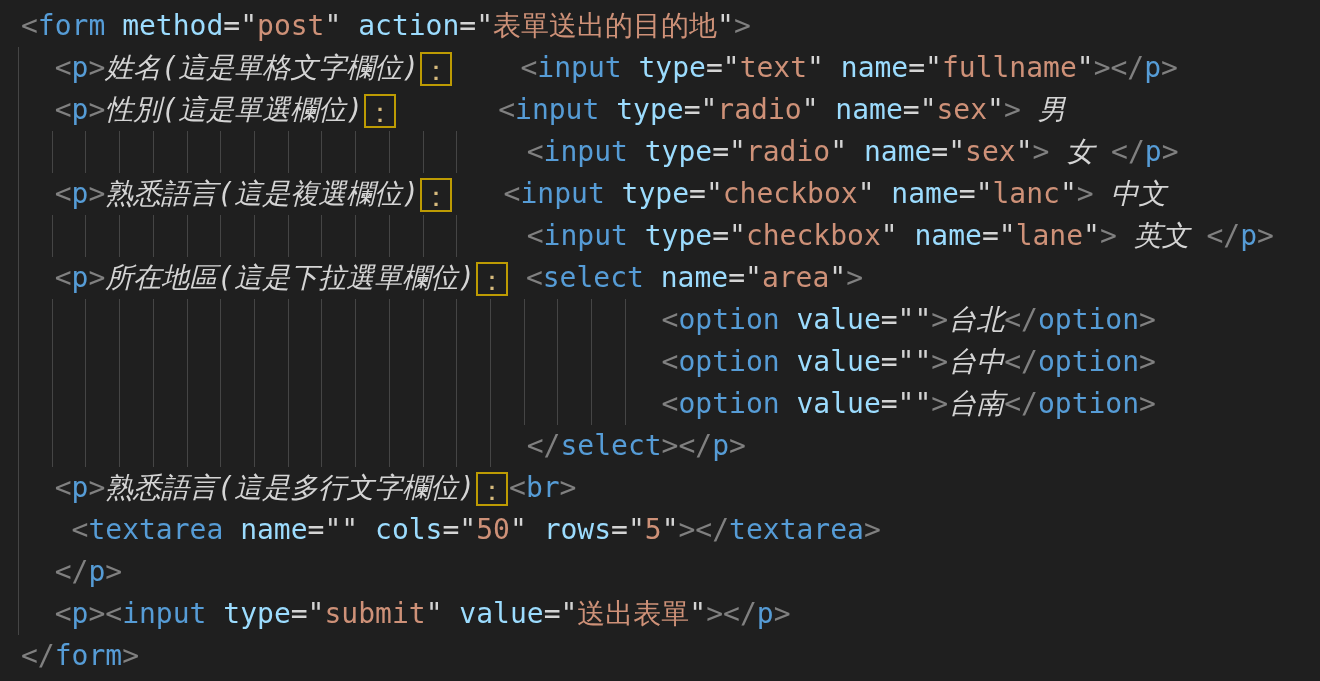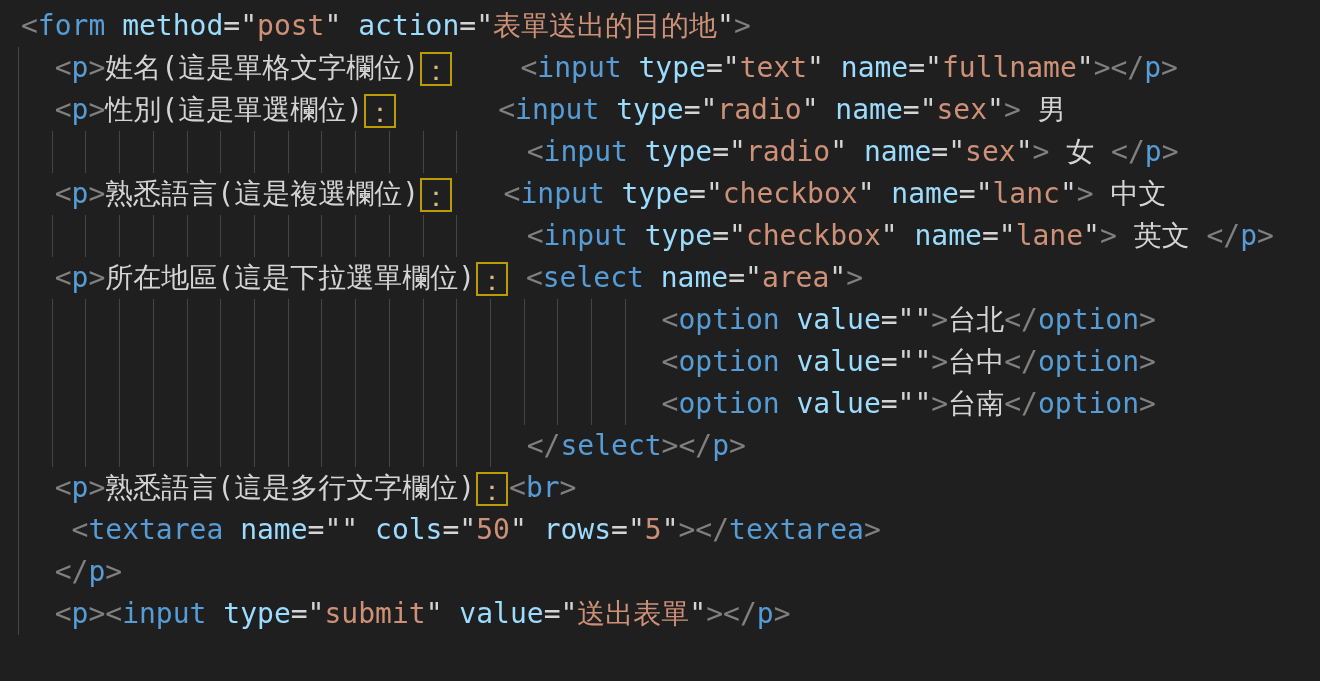--- a/index.html
+++ b/index.html
@@ -29,21 +29,21 @@
     top: 0; bottom: 0;
     width: 1px;
     background: var(--c-guide, #454545);
   }
   .text { position: relative; }
   .tok-p { color: var(--c-punct, #808080); }
   .tok-n { color: var(--c-tag, #569cd6); }
   .tok-a { color: var(--c-attr, #9cdcfe); }
   .tok-e { color: var(--c-equals, #d4d4d4); }
   .tok-s { color: var(--c-string, #ce9178); }
-  .tok-x { color: var(--c-text, #d4d4d4); }
+  .tok-x { color: var(--c-text, #d4d4d4); font-style: italic; }
   .tok-w { color: var(--c-text, #d4d4d4); }
   .tok-u {
     color: var(--c-unicode_char, #d7ba7d);
     border: 2px solid var(--c-unicode_border, #bd9b03);
     display: inline-block;
     line-height: 34px;
     height: 34px;
     margin: 0 1px;
     vertical-align: middle;
     box-sizing: border-box;
@@ -62,14 +62,15 @@
       <div class="line"><span class="guide" style="left: calc(0ch + 18px);"></span><span class="guide" style="left: calc(2ch + 18px);"></span><span class="guide" style="left: calc(4ch + 18px);"></span><span class="guide" style="left: calc(6ch + 18px);"></span><span class="guide" style="left: calc(8ch + 18px);"></span><span class="guide" style="left: calc(10ch + 18px);"></span><span class="guide" style="left: calc(12ch + 18px);"></span><span class="guide" style="left: calc(14ch + 18px);"></span><span class="guide" style="left: calc(16ch + 18px);"></span><span class="guide" style="left: calc(18ch + 18px);"></span><span class="guide" style="left: calc(20ch + 18px);"></span><span class="guide" style="left: calc(22ch + 18px);"></span><span class="guide" style="left: calc(24ch + 18px);"></span><span class="guide" style="left: calc(26ch + 18px);"></span><span class="text"><span class="tok-w">                              </span><span class="tok-p">&lt;</span><span class="tok-n">input</span><span class="tok-w"> </span><span class="tok-a">type</span><span class="tok-e">="</span><span class="tok-s">checkbox</span><span class="tok-e">"</span><span class="tok-w"> </span><span class="tok-a">name</span><span class="tok-e">="</span><span class="tok-s">lane</span><span class="tok-e">"</span><span class="tok-p">&gt;</span><span class="tok-x"> 英文 </span><span class="tok-p">&lt;/</span><span class="tok-n">p</span><span class="tok-p">&gt;</span></span></div>
       <div class="line"><span class="guide" style="left: calc(0ch + 18px);"></span><span class="text"><span class="tok-w">  </span><span class="tok-p">&lt;</span><span class="tok-n">p</span><span class="tok-p">&gt;</span><span class="tok-x">所在地區(這是下拉選單欄位)</span><span class="tok-u">：</span><span class="tok-w"> </span><span class="tok-p">&lt;</span><span class="tok-n">select</span><span class="tok-w"> </span><span class="tok-a">name</span><span class="tok-e">="</span><span class="tok-s">area</span><span class="tok-e">"</span><span class="tok-p">&gt;</span></span></div>
       <div class="line"><span class="guide" style="left: calc(0ch + 18px);"></span><span class="guide" style="left: calc(2ch + 18px);"></span><span class="guide" style="left: calc(4ch + 18px);"></span><span class="guide" style="left: calc(6ch + 18px);"></span><span class="guide" style="left: calc(8ch + 18px);"></span><span class="guide" style="left: calc(10ch + 18px);"></span><span class="guide" style="left: calc(12ch + 18px);"></span><span class="guide" style="left: calc(14ch + 18px);"></span><span class="guide" style="left: calc(16ch + 18px);"></span><span class="guide" style="left: calc(18ch + 18px);"></span><span class="guide" style="left: calc(20ch + 18px);"></span><span class="guide" style="left: calc(22ch + 18px);"></span><span class="guide" style="left: calc(24ch + 18px);"></span><span class="guide" style="left: calc(26ch + 18px);"></span><span class="guide" style="left: calc(28ch + 18px);"></span><span class="guide" style="left: calc(30ch + 18px);"></span><span class="guide" style="left: calc(32ch + 18px);"></span><span class="guide" style="left: calc(34ch + 18px);"></span><span class="guide" style="left: calc(36ch + 18px);"></span><span class="text"><span class="tok-w">                                      </span><span class="tok-p">&lt;</span><span class="tok-n">option</span><span class="tok-w"> </span><span class="tok-a">value</span><span class="tok-e">=""</span><span class="tok-p">&gt;</span><span class="tok-x">台北</span><span class="tok-p">&lt;/</span><span class="tok-n">option</span><span class="tok-p">&gt;</span></span></div>
       <div class="line"><span class="guide" style="left: calc(0ch + 18px);"></span><span class="guide" style="left: calc(2ch + 18px);"></span><span class="guide" style="left: calc(4ch + 18px);"></span><span class="guide" style="left: calc(6ch + 18px);"></span><span class="guide" style="left: calc(8ch + 18px);"></span><span class="guide" style="left: calc(10ch + 18px);"></span><span class="guide" style="left: calc(12ch + 18px);"></span><span class="guide" style="left: calc(14ch + 18px);"></span><span class="guide" style="left: calc(16ch + 18px);"></span><span class="guide" style="left: calc(18ch + 18px);"></span><span class="guide" style="left: calc(20ch + 18px);"></span><span class="guide" style="left: calc(22ch + 18px);"></span><span class="guide" style="left: calc(24ch + 18px);"></span><span class="guide" style="left: calc(26ch + 18px);"></span><span class="guide" style="left: calc(28ch + 18px);"></span><span class="guide" style="left: calc(30ch + 18px);"></span><span class="guide" style="left: calc(32ch + 18px);"></span><span class="guide" style="left: calc(34ch + 18px);"></span><span class="guide" style="left: calc(36ch + 18px);"></span><span class="text"><span class="tok-w">                                      </span><span class="tok-p">&lt;</span><span class="tok-n">option</span><span class="tok-w"> </span><span class="tok-a">value</span><span class="tok-e">=""</span><span class="tok-p">&gt;</span><span class="tok-x">台中</span><span class="tok-p">&lt;/</span><span class="tok-n">option</span><span class="tok-p">&gt;</span></span></div>
       <div class="line"><span class="guide" style="left: calc(0ch + 18px);"></span><span class="guide" style="left: calc(2ch + 18px);"></span><span class="guide" style="left: calc(4ch + 18px);"></span><span class="guide" style="left: calc(6ch + 18px);"></span><span class="guide" style="left: calc(8ch + 18px);"></span><span class="guide" style="left: calc(10ch + 18px);"></span><span class="guide" style="left: calc(12ch + 18px);"></span><span class="guide" style="left: calc(14ch + 18px);"></span><span class="guide" style="left: calc(16ch + 18px);"></span><span class="guide" style="left: calc(18ch + 18px);"></span><span class="guide" style="left: calc(20ch + 18px);"></span><span class="guide" style="left: calc(22ch + 18px);"></span><span class="guide" style="left: calc(24ch + 18px);"></span><span class="guide" style="left: calc(26ch + 18px);"></span><span class="guide" style="left: calc(28ch + 18px);"></span><span class="guide" style="left: calc(30ch + 18px);"></span><span class="guide" style="left: calc(32ch + 18px);"></span><span class="guide" style="left: calc(34ch + 18px);"></span><span class="guide" style="left: calc(36ch + 18px);"></span><span class="text"><span class="tok-w">                                      </span><span class="tok-p">&lt;</span><span class="tok-n">option</span><span class="tok-w"> </span><span class="tok-a">value</span><span class="tok-e">=""</span><span class="tok-p">&gt;</span><span class="tok-x">台南</span><span class="tok-p">&lt;/</span><span class="tok-n">option</span><span class="tok-p">&gt;</span></span></div>
       <div class="line"><span class="guide" style="left: calc(0ch + 18px);"></span><span class="guide" style="left: calc(2ch + 18px);"></span><span class="guide" style="left: calc(4ch + 18px);"></span><span class="guide" style="left: calc(6ch + 18px);"></span><span class="guide" style="left: calc(8ch + 18px);"></span><span class="guide" style="left: calc(10ch + 18px);"></span><span class="guide" style="left: calc(12ch + 18px);"></span><span class="guide" style="left: calc(14ch + 18px);"></span><span class="guide" style="left: calc(16ch + 18px);"></span><span class="guide" style="left: calc(18ch + 18px);"></span><span class="guide" style="left: calc(20ch + 18px);"></span><span class="guide" style="left: calc(22ch + 18px);"></span><span class="guide" style="left: calc(24ch + 18px);"></span><span class="guide" style="left: calc(26ch + 18px);"></span><span class="guide" style="left: calc(28ch + 18px);"></span><span class="text"><span class="tok-w">                              </span><span class="tok-p">&lt;/</span><span class="tok-n">select</span><span class="tok-p">&gt;</span><span class="tok-p">&lt;/</span><span class="tok-n">p</span><span class="tok-p">&gt;</span></span></div>
       <div class="line"><span class="guide" style="left: calc(0ch + 18px);"></span><span class="text"><span class="tok-w">  </span><span class="tok-p">&lt;</span><span class="tok-n">p</span><span class="tok-p">&gt;</span><span class="tok-x">熟悉語言(這是多行文字欄位)</span><span class="tok-u">：</span><span class="tok-p">&lt;</span><span class="tok-n">br</span><span class="tok-p">&gt;</span></span></div>
       <div class="line"><span class="guide" style="left: calc(0ch + 18px);"></span><span class="text"><span class="tok-w">   </span><span class="tok-p">&lt;</span><span class="tok-n">textarea</span><span class="tok-w"> </span><span class="tok-a">name</span><span class="tok-e">=""</span><span class="tok-w"> </span><span class="tok-a">cols</span><span class="tok-e">="</span><span class="tok-s">50</span><span class="tok-e">"</span><span class="tok-w"> </span><span class="tok-a">rows</span><span class="tok-e">="</span><span class="tok-s">5</span><span class="tok-e">"</span><span class="tok-p">&gt;</span><span class="tok-p">&lt;/</span><span class="tok-n">textarea</span><span class="tok-p">&gt;</span></span></div>
       <div class="line"><span class="guide" style="left: calc(0ch + 18px);"></span><span class="text"><span class="tok-w">  </span><span class="tok-p">&lt;/</span><span class="tok-n">p</span><span class="tok-p">&gt;</span></span></div>
       <div class="line"><span class="guide" style="left: calc(0ch + 18px);"></span><span class="text"><span class="tok-w">  </span><span class="tok-p">&lt;</span><span class="tok-n">p</span><span class="tok-p">&gt;</span><span class="tok-p">&lt;</span><span class="tok-n">input</span><span class="tok-w"> </span><span class="tok-a">type</span><span class="tok-e">="</span><span class="tok-s">submit</span><span class="tok-e">"</span><span class="tok-w"> </span><span class="tok-a">value</span><span class="tok-e">="</span><span class="tok-s">送出表單</span><span class="tok-e">"</span><span class="tok-p">&gt;</span><span class="tok-p">&lt;/</span><span class="tok-n">p</span><span class="tok-p">&gt;</span></span></div>
+      <div class="line"><span class="text"><span class="tok-p">&lt;/</span><span class="tok-n">form</span><span class="tok-p">&gt;</span></span></div>
     </div>
 </div>
 
 </body></html>

